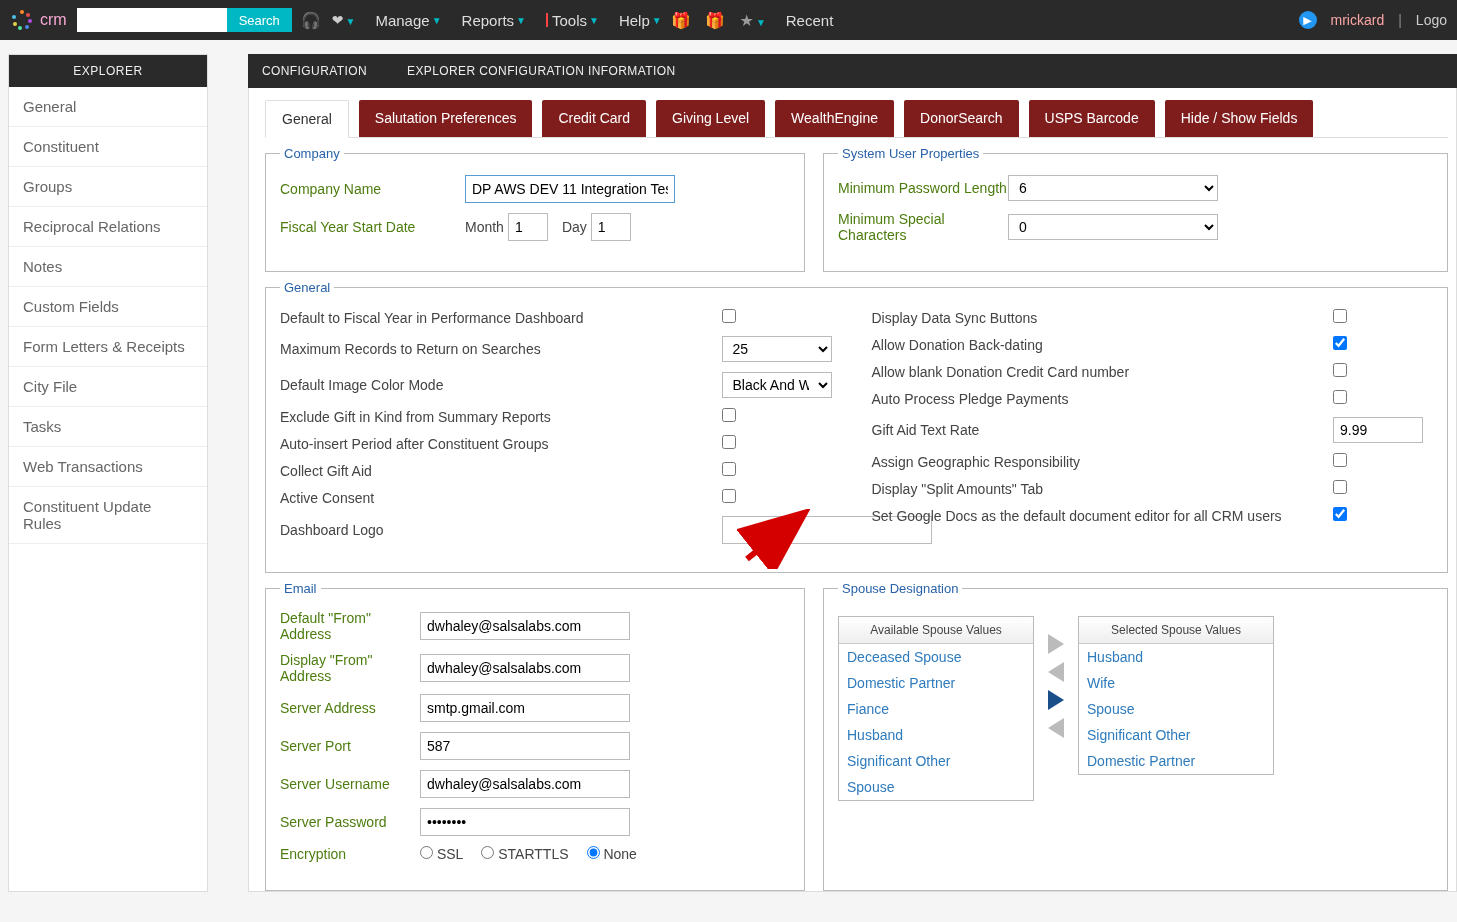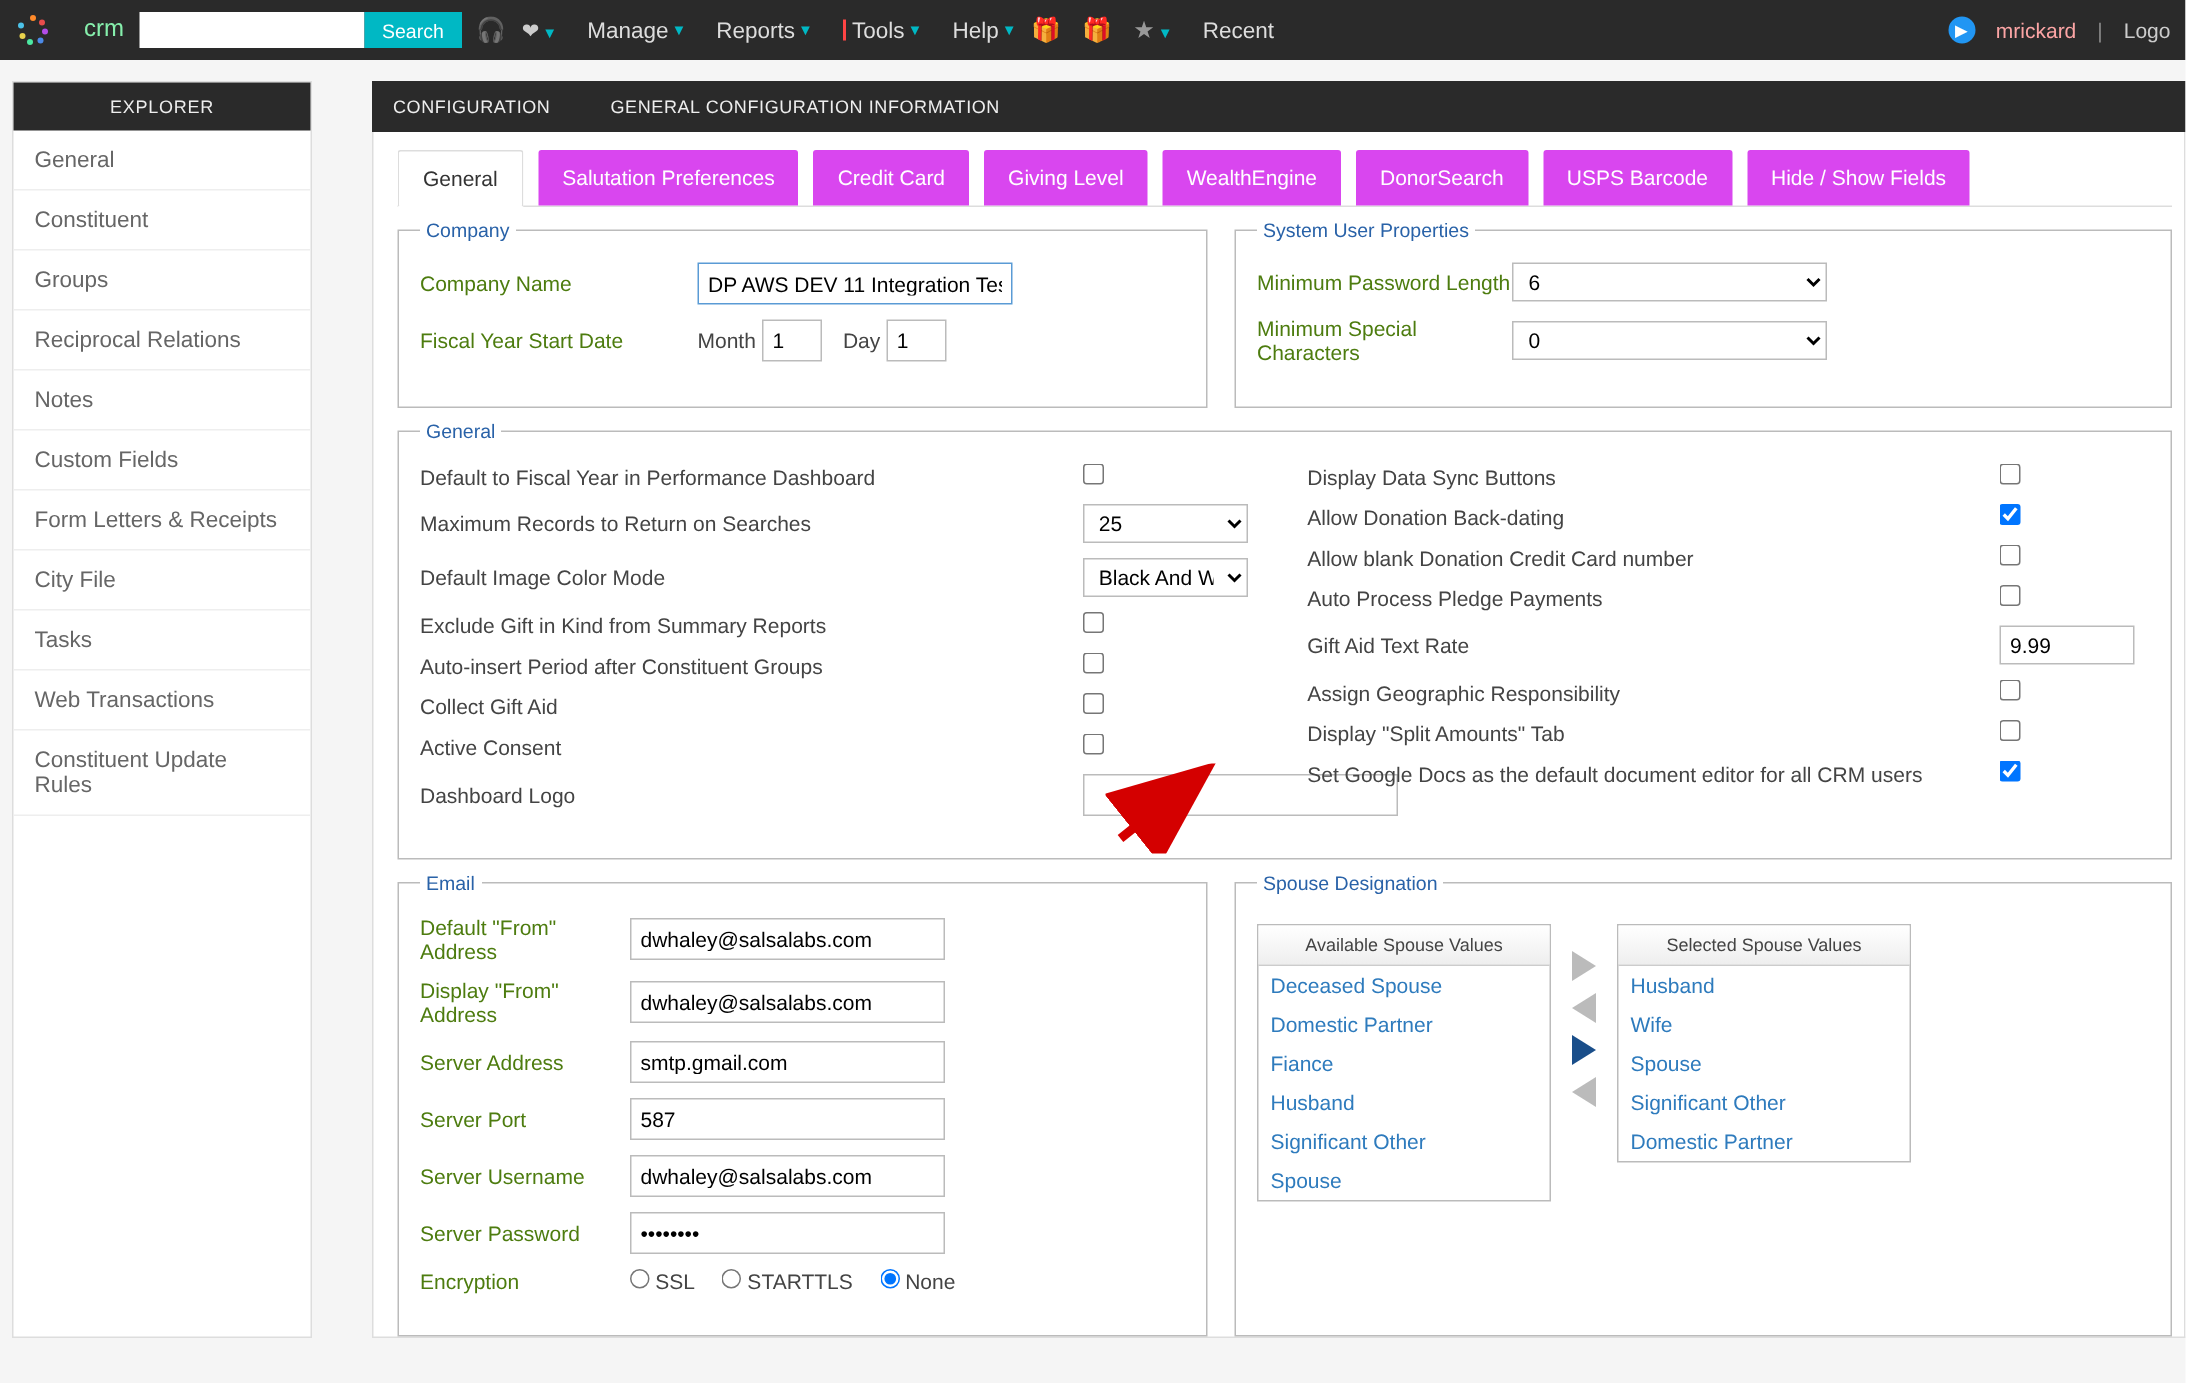--- a/index.html
+++ b/index.html
@@ -2,21 +2,21 @@
 <html><head>
 <meta charset="utf-8">
 <style>
 * { box-sizing: border-box; margin: 0; padding: 0; }
 body { font-family: Arial, sans-serif; font-size: 14px; color: #333; background: #f5f5f5; }
 
 
 .topbar { background: #2a2a2a; height: 40px; display: flex; align-items: center; padding: 0 10px; color: #ccc; }
 .logo-block { display:flex; align-items:center; margin-right:10px; }
 .logo-dots { width: 24px; height: 24px; margin-right:6px; }
-.logo-text { font-size: 16px; color: #86efac; margin-left: 16px; }
+.logo-text { font-size: 16px; color: #f9a8d4; }
 .search-wrap { display:flex; align-items:center; margin-right: 10px; }
 .search-input { width: 150px; height: 24px; border: none; padding: 2px 6px; font-size: 13px; }
 .search-btn { background: #00b8c4; color: #fff; border: none; height: 24px; padding: 0 12px; font-size: 13px; cursor: pointer; }
 .topbar-icons { display:flex; align-items:center; gap: 14px; margin: 0 10px; }
 .topbar-icon { color: #999; font-size: 16px; }
 .caret { color: #00b8c4; font-size: 10px; margin-left: 2px; }
 .menus { display:flex; align-items:center; gap: 20px; margin-left: 10px; }
 .menu-item { color: #ddd; font-size: 15px; cursor: pointer; display:flex; align-items:center; }
 .topbar-right { margin-left: auto; display:flex; align-items:center; gap: 14px; color: #ccc; }
 .user-badge { width: 18px; height: 18px; background: #2196f3; border-radius: 50%; color: #fff; font-size: 11px; display:flex; align-items:center; justify-content:center; }
@@ -29,21 +29,21 @@
 .sidebar { width: 200px; background: #fff; border: 1px solid #ddd; }
 .sidebar-header { background: #2a2a2a; color: #eee; text-align: center; padding: 9px 0; font-size: 12px; letter-spacing: 0.5px; }
 .sidebar-item { padding: 11px 14px; border-bottom: 1px solid #eee; color: #666; font-size: 15px; cursor: pointer; }
 
 
 .content { flex: 1; margin-right: 0; }
 .content-header { background: #2a2a2a; color: #eee; padding: 10px 14px; display:flex; gap: 40px; font-size: 12px; letter-spacing: 0.4px; }
 .content-body { background: #fff; padding: 12px 0 0 8px; border: 1px solid #ddd; border-top:none; }
 
 .tabs { display:flex; gap: 10px; border-bottom: 1px solid #ddd; margin: 0 8px; }
-.tab { background: #d946ef; color: #fff; padding: 10px 16px; font-size: 14px; cursor: pointer; border-top-left-radius: 2px; border-top-right-radius: 2px; }
+.tab { background: #7f1d1d; color: #fff; padding: 10px 16px; font-size: 14px; cursor: pointer; border-top-left-radius: 2px; border-top-right-radius: 2px; }
 .tab.active { background: #fff; color: #333; border: 1px solid #ddd; border-bottom: 1px solid #fff; margin-bottom: -1px; }
 
 .sections-row { display:flex; gap: 18px; padding: 8px 8px 0 8px; }
 .single { padding: 8px 8px 0 8px; }
 fieldset { border: 1px solid #bbb; padding: 14px 14px 18px 14px; position: relative; }
 legend { color: #2962a8; font-size: 13px; padding: 0 4px; }
 .col-left { flex: 0 0 540px; }
 .col-right { flex: 1; }
 
 .form-row { display:flex; align-items:center; margin-bottom: 10px; }
@@ -155,21 +155,21 @@
         <div class="sidebar-item">City File</div>
         <div class="sidebar-item">Tasks</div>
         <div class="sidebar-item">Web Transactions</div>
         <div class="sidebar-item">Constituent Update Rules</div>
       </div>
   </div>
 
   <div class="content">
     <div class="content-header">
       <span>CONFIGURATION</span>
-      <span>GENERAL CONFIGURATION INFORMATION</span>
+      <span>EXPLORER CONFIGURATION INFORMATION</span>
     </div>
     <div class="content-body">
       <div class="tabs" id="tabs">
           <div class="tab active">General</div>
           <div class="tab">Salutation Preferences</div>
           <div class="tab">Credit Card</div>
           <div class="tab">Giving Level</div>
           <div class="tab">WealthEngine</div>
           <div class="tab">DonorSearch</div>
           <div class="tab">USPS Barcode</div>

